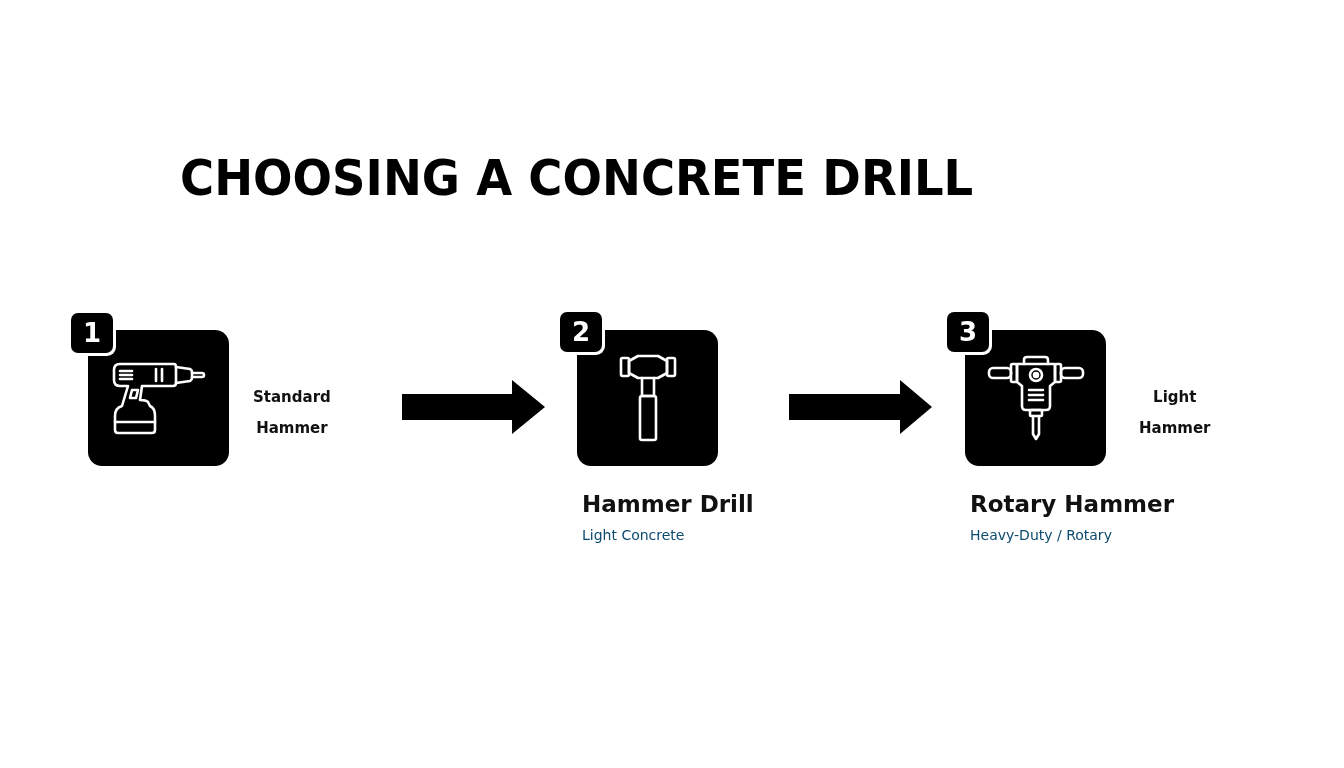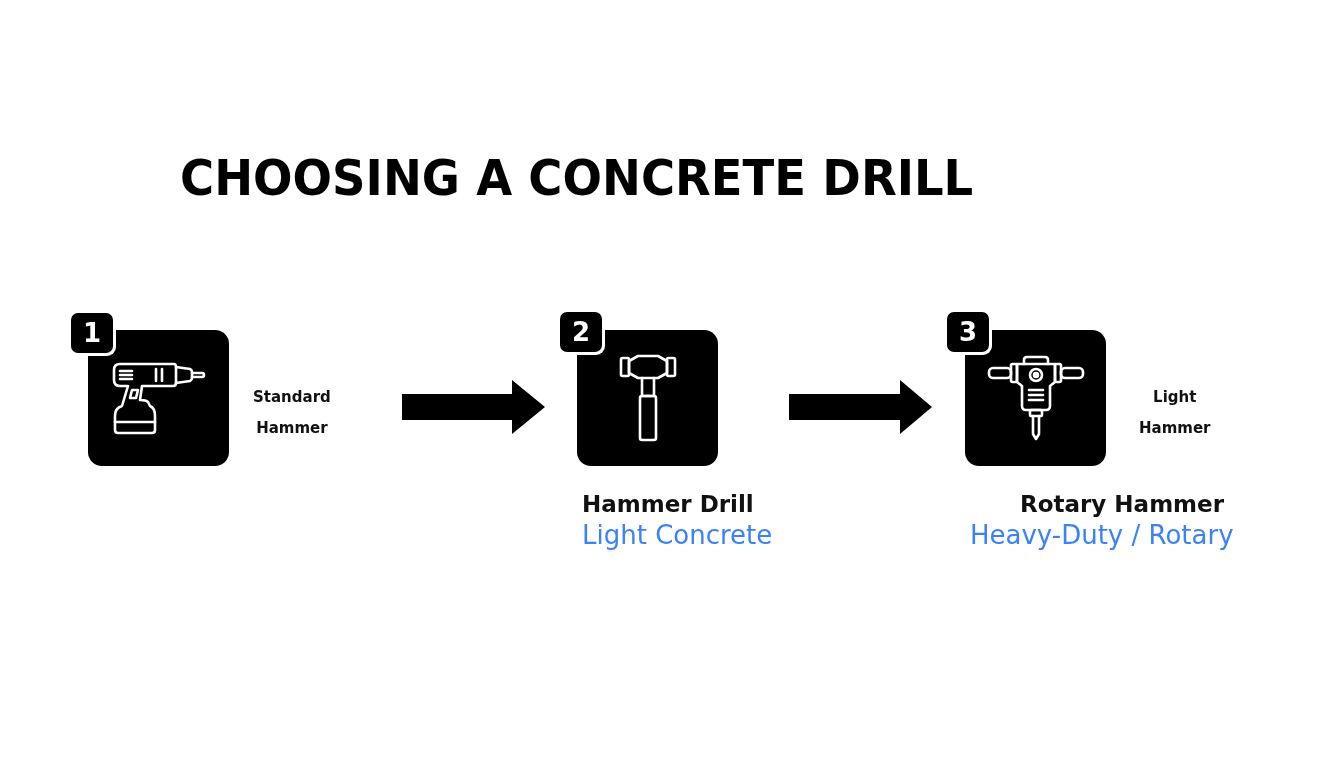--- a/index.html
+++ b/index.html
@@ -74,23 +74,23 @@
       font-family: "DejaVu Sans", sans-serif;
       font-weight: bold;
       font-size: 23px;
       line-height: 30px;
       color: #111;
       white-space: nowrap;
     }
     .below-sub {
       position: absolute;
       font-family: "DejaVu Sans", sans-serif;
-      font-size: 26px;
+      font-size: 14px;
       line-height: 30px;
-      color: #3b82f6;
+      color: #0c4a6e;
       white-space: nowrap;
       text-align: center;
     }
     .arrow {
       position: absolute;
     }
   </style>
 </head>
 <body>
 
@@ -176,15 +176,15 @@
     <line x1="43" y1="46" x2="57" y2="46"></line>
 
     <rect x="44" y="56" width="12" height="6" rx="1"></rect>
 
     <path d="M47 62 V80 L50 85 L53 80 V62"></path>
   </svg>
   <div class="side-label" style="left:1139px; top:382px;">
     <div>Light</div>
     <div>Hammer</div>
   </div>
-  <div class="below-title" style="left:1020px; top:489px;">Rotary Hammer</div>
+  <div class="below-title" style="left:970px; top:489px;">Rotary Hammer</div>
   <div class="below-sub" style="left:970px; top:520px;">Heavy-Duty / Rotary</div>
 </div>
 
 </body></html>

